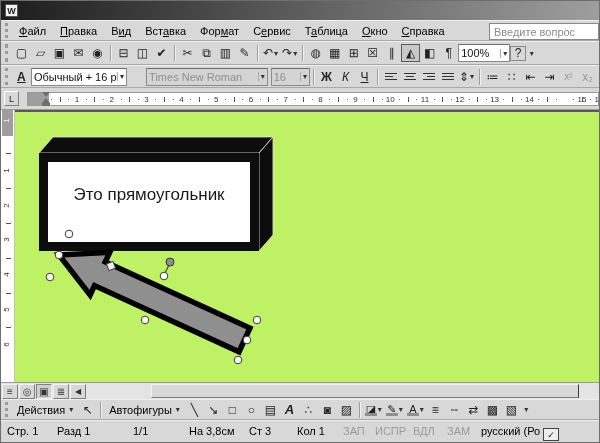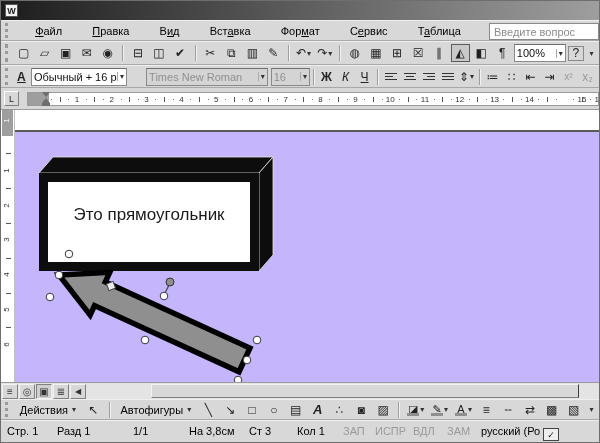--- a/index.html
+++ b/index.html
@@ -7,21 +7,21 @@
   .window{position:relative;width:600px;height:443px;background:#d8d8d8;overflow:hidden;
           border:1px solid #6e6e6e;display:flex;flex-direction:column;}
   
   .titlebar{height:19px;flex:0 0 19px;background:linear-gradient(90deg,#1c1c1c,#9e9e9e);
             display:flex;align-items:center;padding:0 4px;gap:4px;}
   .app-icon{width:13px;height:13px;background:#f2f2f2;border:1px solid #555;color:#222;
             font-size:9px;font-weight:bold;display:flex;align-items:center;justify-content:center;}
   .title-text{color:#fff;font-size:11px;font-weight:bold;letter-spacing:.2px;}
   
   .bar{display:flex;align-items:center;background:#d8d8d8;border-top:1px solid #efefef;
-       border-bottom:1px solid #a8a8a8;padding:0 2px;position:relative;justify-content:space-between;}
+       border-bottom:1px solid #a8a8a8;padding:0 2px;position:relative;}
   .grip{width:5px;height:80%;border-left:3px dotted #9a9a9a;margin:0 2px;}
   .sep{width:1px;height:16px;background:#9e9e9e;margin:0 3px;box-shadow:1px 0 0 #f2f2f2;}
   .tbtn{min-width:19px;height:18px;display:flex;align-items:center;justify-content:center;
         font-size:12px;color:#222;padding:0 1px;border:1px solid transparent;cursor:default;}
   .tbtn.small{min-width:11px;font-size:8px;color:#333;}
   .tbtn.pressed{border:1px solid #5a5a5a;background:#c9c9c9;}
   .tbtn.disabled{color:#9a9a9a;}
   .dd{font-size:8px;color:#333;margin-left:1px;}
   .combo{height:18px;background:#fff;border:1px solid #8a8a8a;border-top-color:#6e6e6e;
          display:flex;align-items:center;font-size:11px;padding:0 2px;color:#111;}
@@ -55,21 +55,21 @@
   .ind-hang{position:absolute;left:14px;bottom:2px;width:0;height:0;
         border-left:4px solid transparent;border-right:4px solid transparent;border-bottom:5px solid #6e6e6e;}
   .ind-box{position:absolute;left:14px;bottom:-1px;width:8px;height:3px;background:#6e6e6e;}
   
   .doc-area{flex:1 1 auto;display:flex;background:#fff;position:relative;overflow:hidden;}
   .vruler{flex:0 0 14px;position:relative;background:#fff;border-right:1px solid #c0c0c0;}
   .vr-margin{position:absolute;top:0;left:1px;right:1px;height:26px;background:#9e9e9e;}
   .vr-margin span{position:absolute;top:6px;left:2px;font-size:8px;color:#f0f0f0;transform:rotate(-90deg);}
   .vr-num{position:absolute;left:3px;font-size:8px;color:#333;transform:rotate(-90deg);}
   .vr-tick{position:absolute;left:5px;width:5px;height:1px;background:#555;}
-  .page{flex:1 1 auto;position:relative;background:#c4b5fd;border-top:2px solid #5a5a5a;margin-top:20px;}
+  .page{flex:1 1 auto;position:relative;background:#bef264;border-top:2px solid #5a5a5a;}
   .page svg{position:absolute;left:0;top:0;}
   
   .hscroll{height:17px;flex:0 0 17px;background:#e4e4e4;display:flex;align-items:center;position:relative;
         border-top:1px solid #9a9a9a;}
   .viewbtn{width:16px;height:15px;background:#d8d8d8;border:1px solid #f2f2f2;border-right-color:#808080;
         border-bottom-color:#808080;display:flex;align-items:center;justify-content:center;font-size:10px;color:#333;margin-left:1px;}
   .viewbtn.pressed{border:1px solid #808080;border-right-color:#f2f2f2;border-bottom-color:#f2f2f2;background:#cfcfcf;}
   .hthumb{position:absolute;left:150px;width:428px;top:1px;height:14px;background:#d8d8d8;
         border:1px solid #f2f2f2;border-right-color:#3a3a3a;border-bottom-color:#808080;}
   

